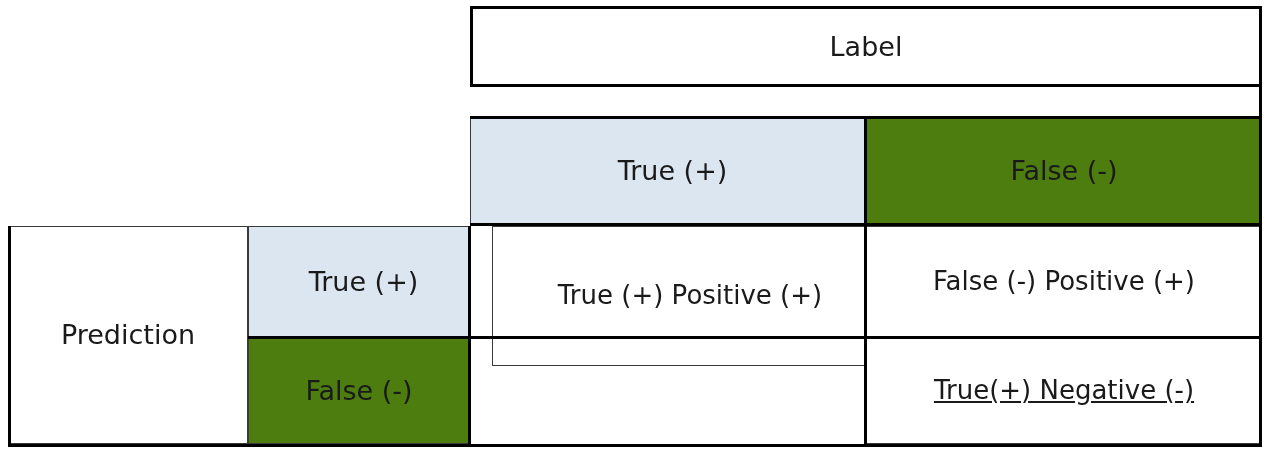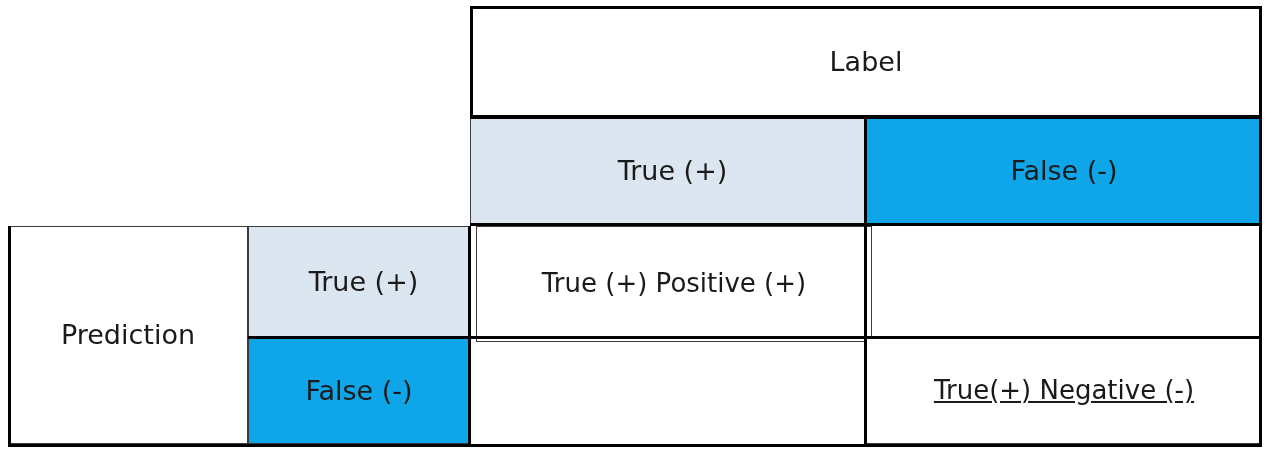--- a/index.html
+++ b/index.html
@@ -34,34 +34,34 @@
     line-height: 1.15;
     white-space: nowrap;
   }
 
   
   .bd-thick { border: 3px solid #000000; }
   .bd-thin  { border: 1px solid #3a3a3a; }
 
   
   .fill-blue  { background: #dce6f1; padding-left: 9px; }
-  .fill-peach { background: #0ea5e9; }
+  .fill-peach { background: #4d7c0f; }
   .fill-white { background: #ffffff; }
 
   
   .t-banner { font-size: 27px; }
   .t-head   { font-size: 27px; }
   .t-side   { font-size: 27px; }
   .t-body   { font-size: 26px; }
 
   
   
   #label-banner {
     left: 470px;  top: 6px;
-    width: 792px; height: 112px;
+    width: 792px; height: 81px;
   }
   
   #col-head-0 {
     left: 470px;  top: 118px;
     width: 396px; height: 106px;
   }
   #col-head-1 {
     left: 866px;  top: 118px;
     width: 396px; height: 106px;
   }
@@ -73,21 +73,21 @@
   
   #row-head-0 {
     left: 248px; top: 226px;
     width: 222px; height: 112px;
   }
   #row-head-1 {
     left: 248px; top: 338px;
     width: 222px; height: 106px;
   }
   
-  #body-0-0 { left: 476px; top: 226px; width: 396px; height: 116px; }
+  #body-0-0 { left: 492px; top: 226px; width: 396px; height: 140px; }
   #body-0-1 { left: 866px; top: 226px; width: 396px; height: 112px; }
   #body-1-0 { left: 470px; top: 338px; width: 396px; height: 106px; }
   #body-1-1 { left: 866px; top: 338px; width: 396px; height: 106px; text-decoration: underline; }
 
   
   .rule {
     position: absolute;
     background: #000000;
   }
   #outer-left   { left: 8px;   top: 226px; width: 3px;  height: 221px; }
@@ -112,20 +112,21 @@
   <div class="cell bd-thin fill-peach t-head" id="col-head-1">False (-)</div>
 
   <div class="cell bd-thin fill-white t-side" id="row-axis-title">Prediction</div>
 
   <div class="cell bd-thin fill-blue t-side" id="row-head-0">True (+)</div>
 
   <div class="cell bd-thin fill-peach t-side" id="row-head-1">False (-)</div>
 
   <div class="cell bd-thin fill-white t-body" id="body-0-0">True (+) Positive (+)</div>
 
+  <div class="cell bd-thin fill-white t-body" id="body-0-1">False (-) Positive (+)</div>
 
 
   <div class="cell bd-thin fill-white t-body" id="body-1-1">True(+) Negative (-)</div>
 
   <div class="rule" id="outer-top"></div>
   <div class="rule" id="outer-right"></div>
   <div class="rule" id="outer-bottom"></div>
   <div class="rule" id="outer-left"></div>
   <div class="rule" id="split-hdr"></div>
   <div class="rule" id="split-mid"></div>

